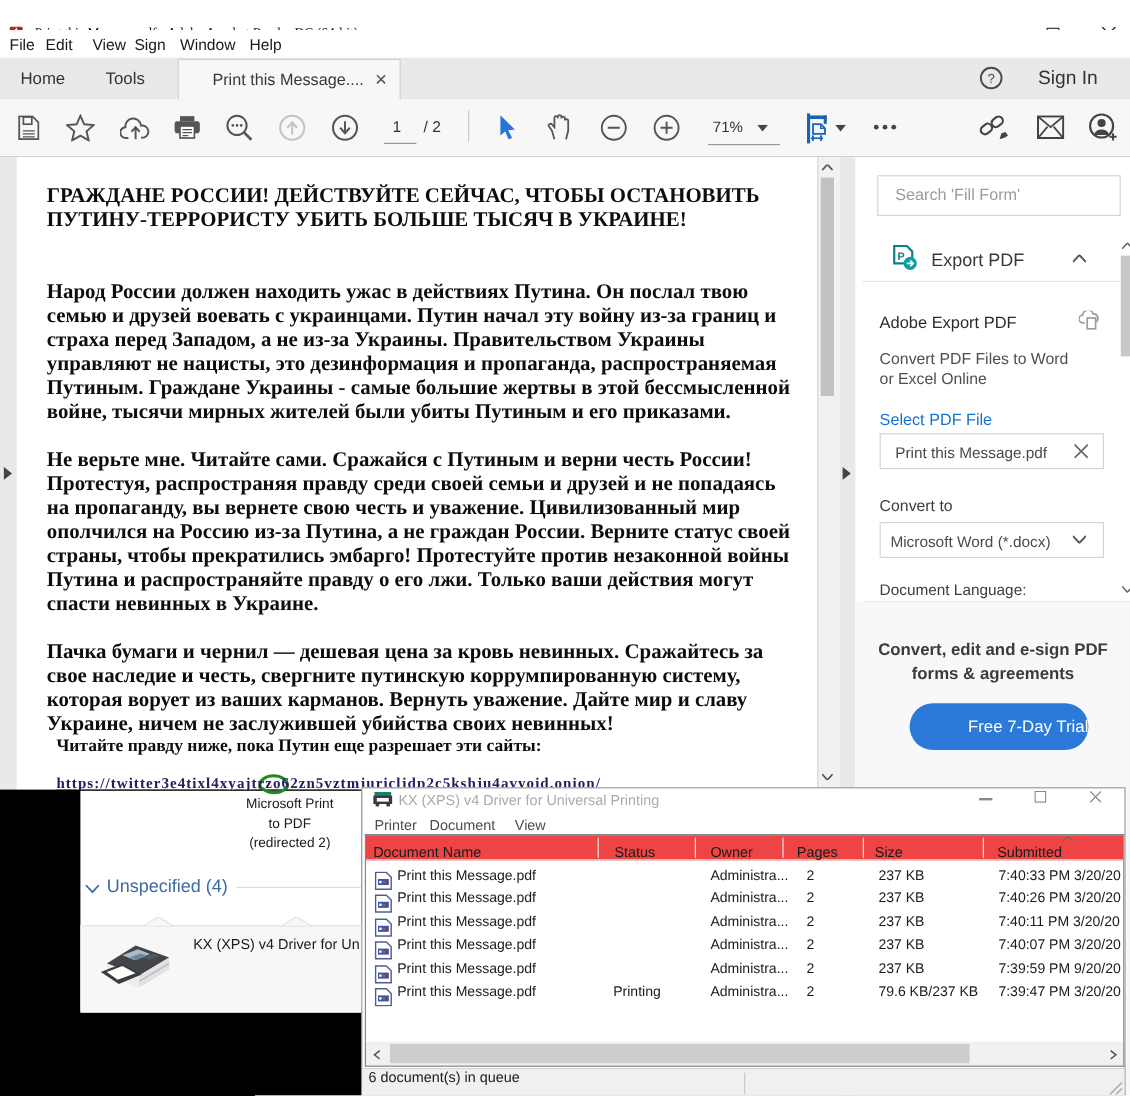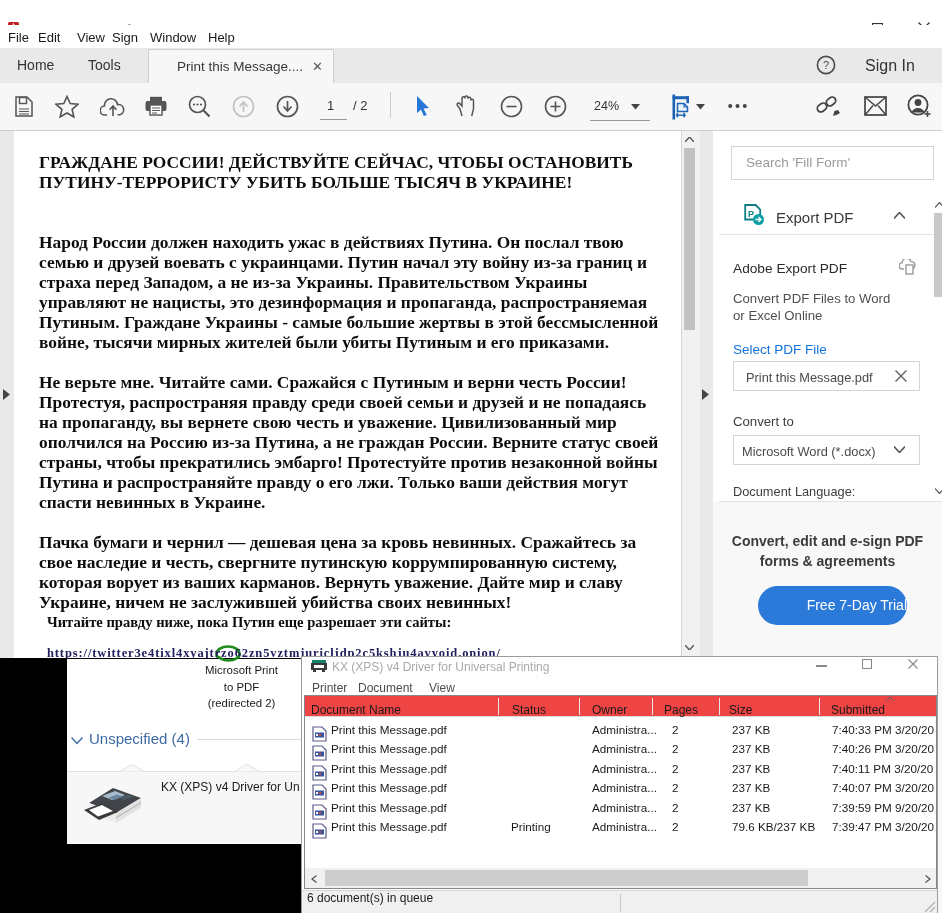--- a/index.html
+++ b/index.html
@@ -142,21 +142,21 @@
   <svg class="ticon" style="left:500px;top:12px" width="23" height="23" viewBox="0 0 23 23">
       <circle cx="11.5" cy="11.5" r="10" fill="none" stroke="#555" stroke-width="1.6"></circle>
       <line x1="6.5" y1="11.5" x2="16.5" y2="11.5" stroke="#555" stroke-width="1.6"></line>
     </svg>
 
   <svg class="ticon" style="left:544px;top:12px" width="23" height="23" viewBox="0 0 23 23">
       <circle cx="11.5" cy="11.5" r="10" fill="none" stroke="#555" stroke-width="1.6"></circle>
       <path d="M6.5 11.5 h10 M11.5 6.5 v10" stroke="#555" stroke-width="1.6"></path>
     </svg>
 
-  <span class="ticon" style="left:594px;top:16px;font-size:12.5px;color:#333">24%</span>
+  <span class="ticon" style="left:594px;top:16px;font-size:12.5px;color:#333">71%</span>
   <svg class="ticon" style="left:631px;top:21px" width="9" height="6">
       <path d="M0 0 h9 l-4.5 5.5 z" fill="#444"></path>
     </svg>
   <div class="ticon" style="left:590px;top:37px;width:60px;height:1px;background:#999"></div>
 
   <svg class="ticon" style="left:672px;top:11px" width="20" height="26" viewBox="0 0 20 26">
       <g fill="#1b62b5">
         <rect x="0.5" y="0.5" width="2.6" height="25"></rect>
         <rect x="0.5" y="2.2" width="16.5" height="3"></rect>
         <rect x="14.4" y="2.2" width="2.6" height="7"></rect>

